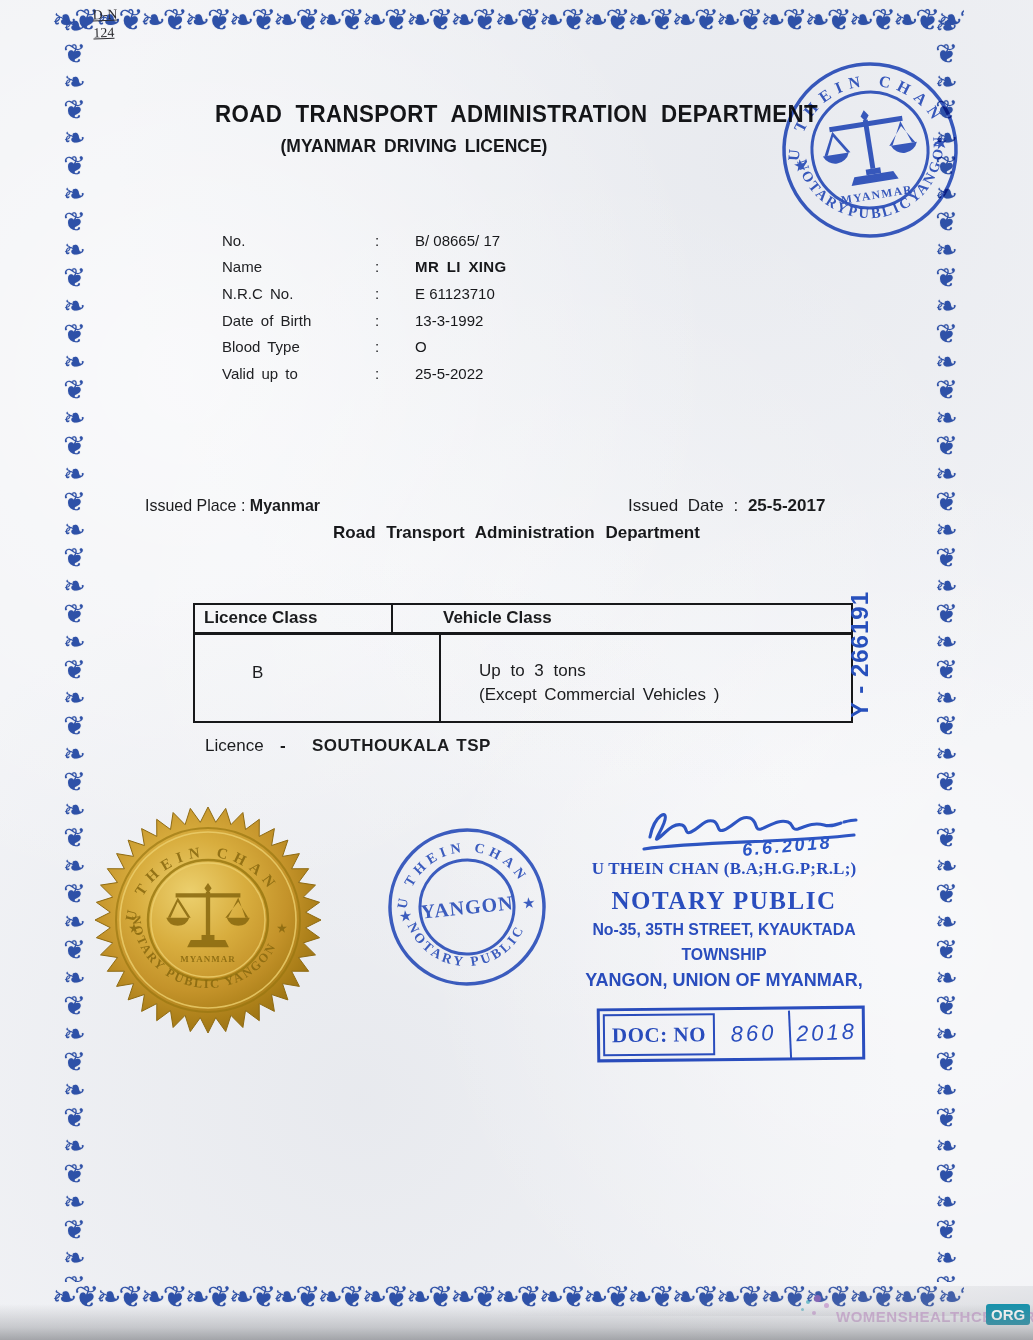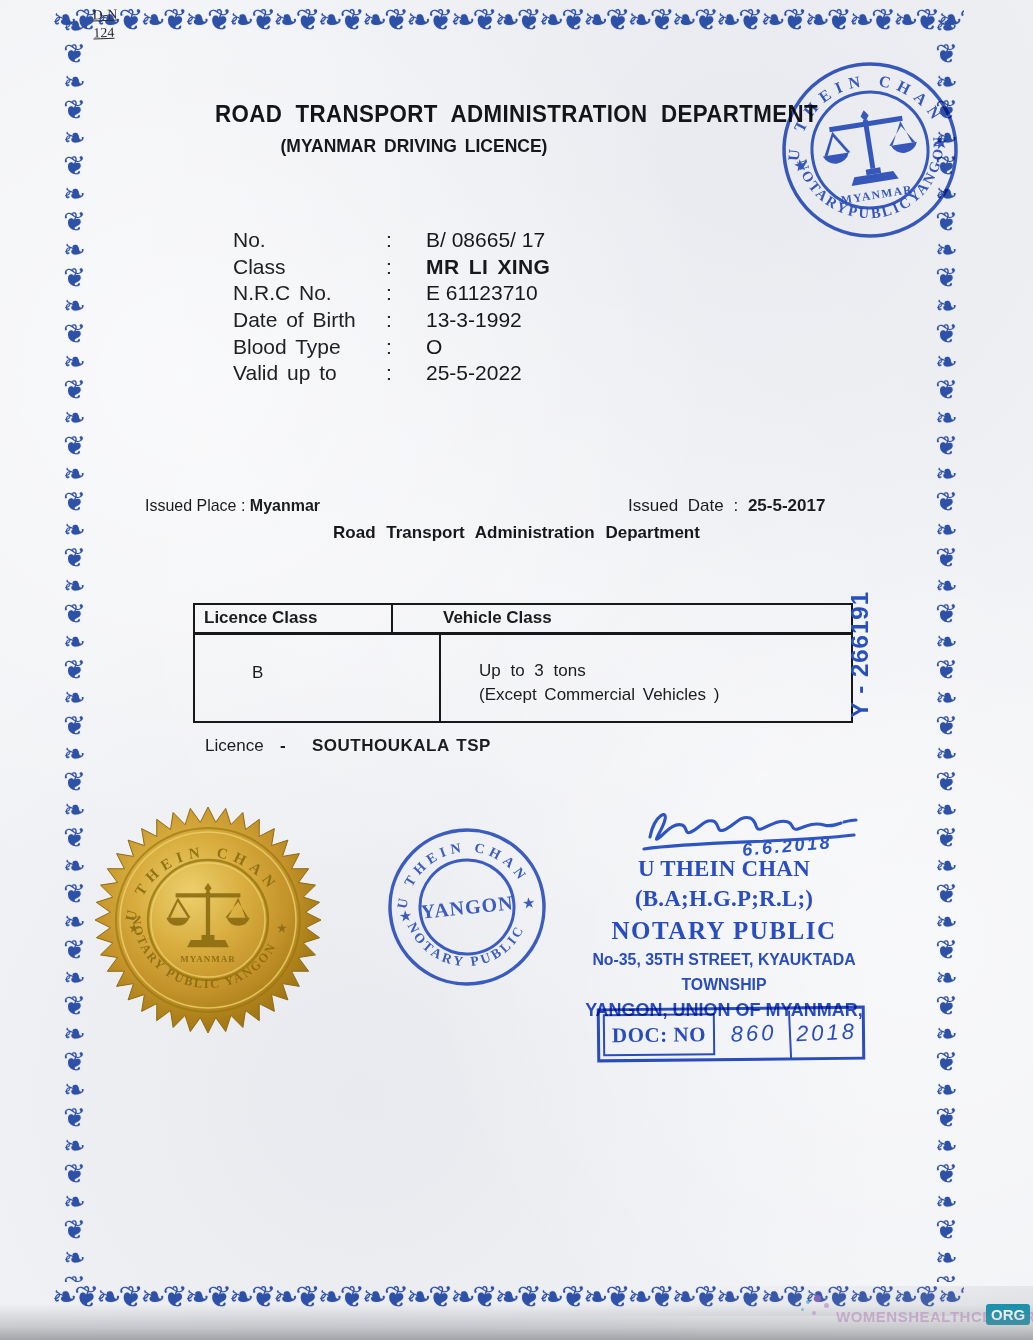--- a/index.html
+++ b/index.html
@@ -28,21 +28,21 @@
     font-size:14px;color:#2c2c30;line-height:18px;transform:rotate(-2deg);z-index:3;}
   .corner-note span{display:block;text-decoration:underline;}
 
   .doc-title{position:absolute;left:0;top:101px;width:1033px;text-align:center;
     font-weight:bold;font-size:23px;letter-spacing:.4px;word-spacing:7px;color:#141518;
     transform:scaleX(.97);z-index:1;}
   .doc-subtitle{position:absolute;left:0;top:136px;width:828px;text-align:center;
     font-weight:bold;font-size:17.5px;word-spacing:3px;color:#17181b;z-index:1;}
 
   .fields{position:absolute;left:222px;top:227px;z-index:1;}
-  .frow{display:flex;height:26.6px;align-items:center;font-size:21px;margin-left:11px;}
+  .frow{display:flex;height:26.6px;align-items:center;font-size:15px;}
   .frow .lbl{width:153px;word-spacing:3px;color:#202124;}
   .frow .sep{width:40px;color:#202124;}
   .frow .val{color:#17181b;}
   .frow .val.b{font-weight:bold;letter-spacing:.4px;word-spacing:3px;}
 
   .issued-row{position:absolute;left:0;top:496px;width:1033px;font-size:17px;z-index:1;}
   .issued-place{position:absolute;left:145px;transform:scaleX(.94);transform-origin:left;}
   .issued-date{position:absolute;left:628px;word-spacing:5px;}
   .bold{font-weight:bold;}
   .dept-line{position:absolute;left:0;top:523px;width:1033px;text-align:center;
@@ -71,21 +71,21 @@
   .auth-row .w{font-weight:bold;font-style:italic;letter-spacing:.3px;}
   .stamp{position:absolute;mix-blend-mode:multiply;z-index:2;}
   .stamp text{font-family:"Liberation Serif",serif;font-weight:bold;}
 
   .sig-svg{position:absolute;left:628px;top:799px;z-index:2;mix-blend-mode:multiply;}
   .sig-date{position:absolute;left:742px;top:836px;font-size:18px;font-style:italic;
     color:#2b55c6;letter-spacing:2.5px;transform:rotate(-5deg);z-index:2;font-weight:bold;}
 
   .notary-block{position:absolute;left:552px;top:854px;width:344px;text-align:center;
     color:#2b50c4;z-index:2;mix-blend-mode:multiply;}
-  .notary-name{font-family:"Liberation Serif",serif;font-weight:bold;font-size:23px;line-height:30px;letter-spacing:.2px;}
+  .notary-name{font-family:"Liberation Serif",serif;font-weight:bold;font-size:17px;line-height:30px;letter-spacing:.2px;}
   .notary-title{font-family:"Liberation Serif",serif;font-weight:bold;font-size:25px;line-height:33px;letter-spacing:1.5px;}
   .notary-a1{font-weight:bold;font-size:16px;line-height:25px;transform:scaleX(.99);}
   .notary-a2{font-weight:bold;font-size:18px;line-height:26px;}
   .notary-tel{font-weight:bold;font-size:18px;line-height:26px;}
 
   .doc-box{position:absolute;left:597px;top:1007px;width:262px;height:48px;
     border:3px solid #2b50c4;display:flex;color:#2b50c4;z-index:2;mix-blend-mode:multiply;
     transform:rotate(-.6deg);background:rgba(255,255,255,.05);}
   .doc-box .lab{margin:3px;border:2.5px solid #2b50c4;padding:0 7px;display:flex;align-items:center;
     font-family:"Liberation Serif",serif;font-weight:bold;font-size:21px;letter-spacing:.5px;}
@@ -146,21 +146,21 @@
   <div class="doc-title">ROAD TRANSPORT ADMINISTRATION  DEPARTMENT</div>
   <div class="doc-subtitle">(MYANMAR DRIVING LICENCE)</div>
 
   <div class="fields">
     <div class="frow">
       <span class="lbl">No.</span>
       <span class="sep">:</span>
       <span class="val">B/ 08665/ 17</span>
     </div>
     <div class="frow">
-      <span class="lbl">Class</span>
+      <span class="lbl">Name</span>
       <span class="sep">:</span>
       <span class="val b">MR LI XING</span>
     </div>
     <div class="frow">
       <span class="lbl">N.R.C No.</span>
       <span class="sep">:</span>
       <span class="val">E 61123710</span>
     </div>
     <div class="frow">
       <span class="lbl">Date of Birth</span>

